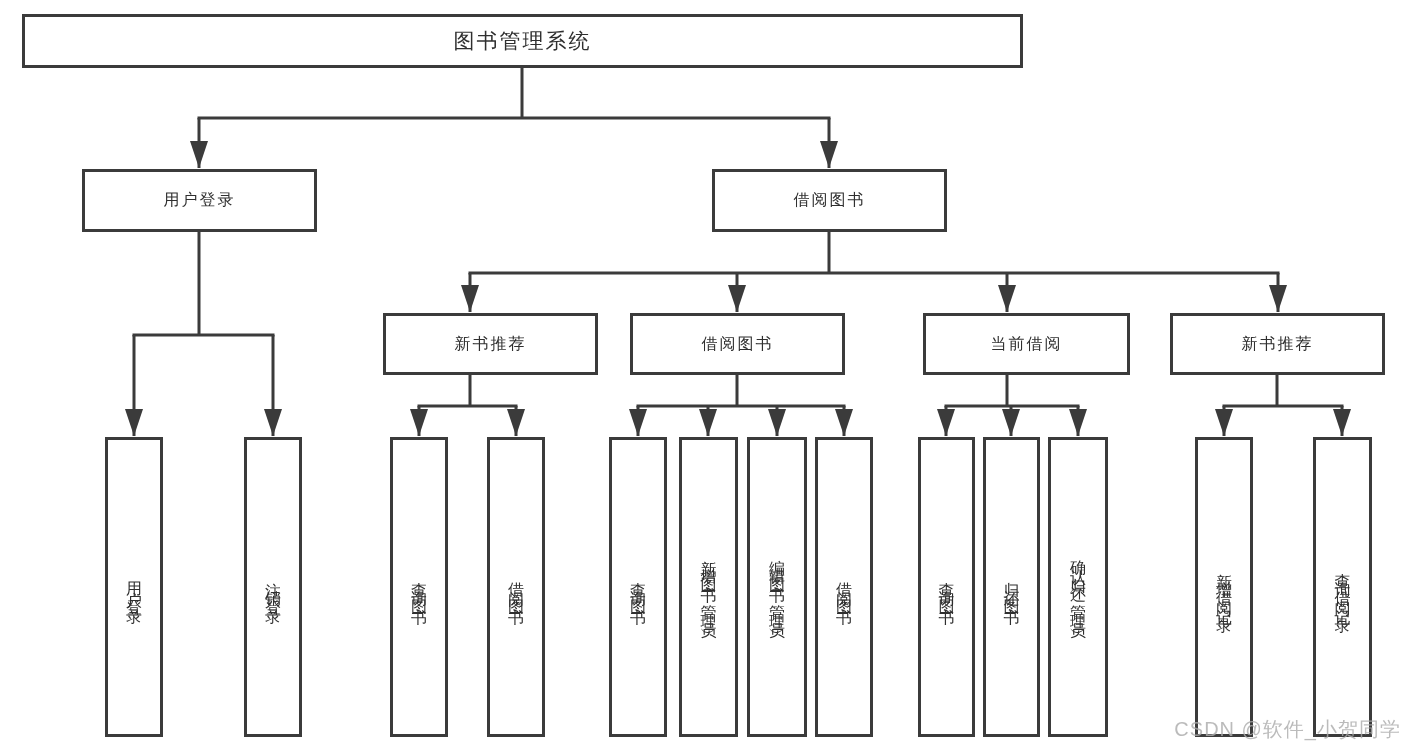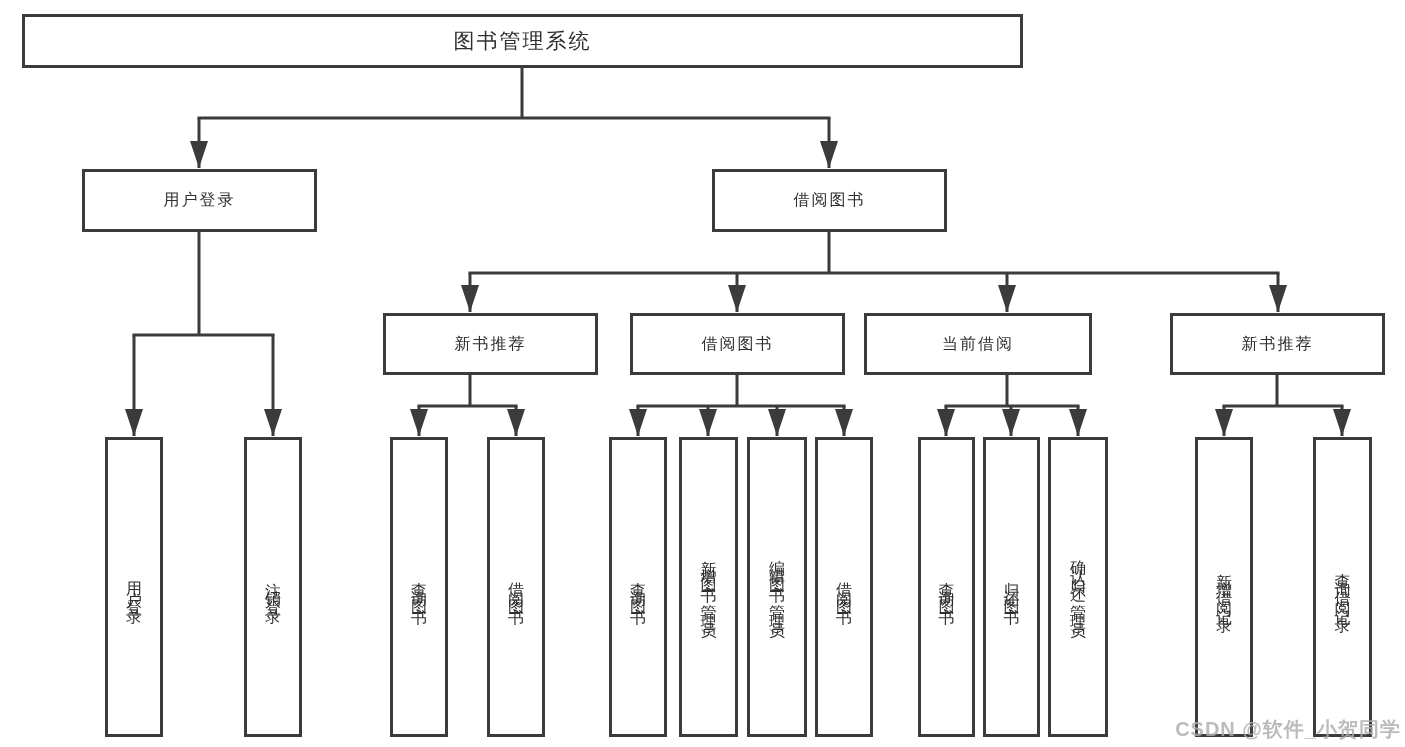--- a/index.html
+++ b/index.html
@@ -37,21 +37,20 @@
     white-space: nowrap;
   }
   .watermark {
     position: absolute;
     right: 4px; bottom: 4px;
     font-size: 20px;
     letter-spacing: 1px;
     color: rgba(172,172,172,0.82);
     z-index: 5;
     white-space: nowrap;
-    font-weight: bold;
   }
 </style>
 </head>
 <body>
 
 <svg id="connectors" viewBox="0 0 1405 747" xmlns="http://www.w3.org/2000/svg">
   <defs>
     <marker id="arrow" markerUnits="userSpaceOnUse" markerWidth="27" markerHeight="18" viewBox="0 0 27 18" refX="27" refY="9" orient="auto">
       <path d="M0,0 L27,9 L0,18 Z" fill="#3b3b3b"></path>
     </marker>
@@ -106,21 +105,21 @@
 <div class="node" style="left:712px;top:169px;width:235px;height:63px">
   <span>借阅图书</span>
 </div>
 
 <div class="node" style="left:383px;top:313px;width:215px;height:62px">
   <span>新书推荐</span>
 </div>
 <div class="node" style="left:630px;top:313px;width:215px;height:62px">
   <span>借阅图书</span>
 </div>
-<div class="node" style="left:864px;top:313px;width:228px;height:62px">
+<div class="node" style="left:923px;top:313px;width:207px;height:62px">
   <span>当前借阅</span>
 </div>
 <div class="node" style="left:1170px;top:313px;width:215px;height:62px">
   <span>新书推荐</span>
 </div>
 
 <div class="node v" style="left:105px;top:437px;width:58px;height:300px">
   <span>用户登录</span>
 </div>
 <div class="node v" style="left:244px;top:437px;width:58px;height:300px">

